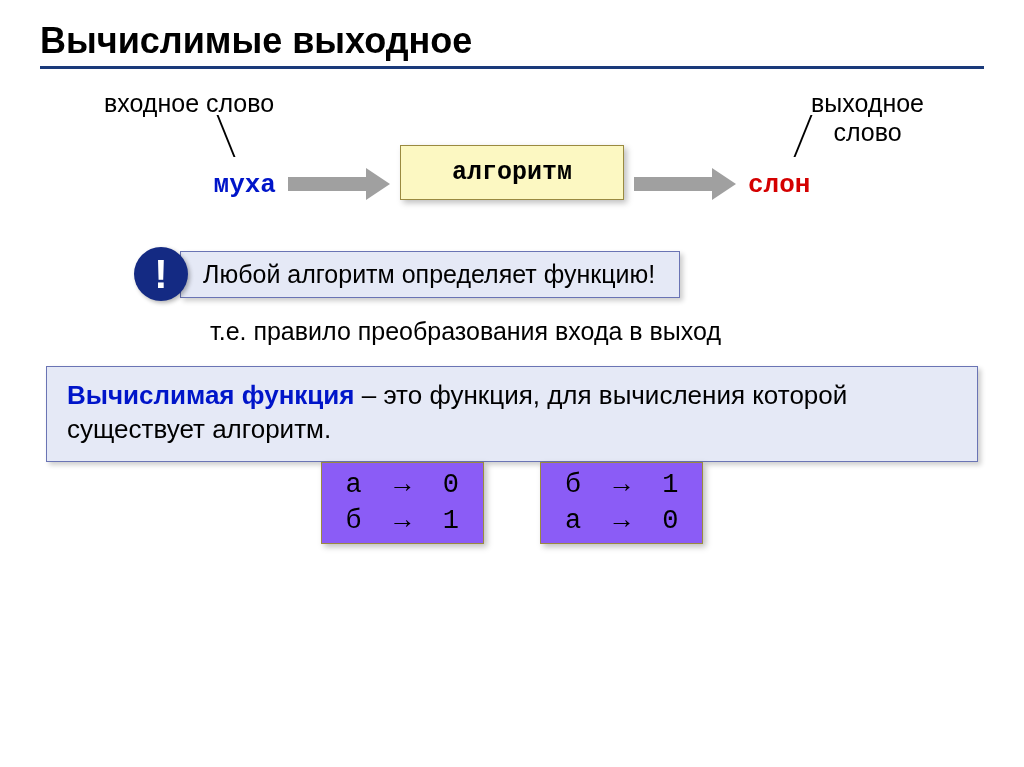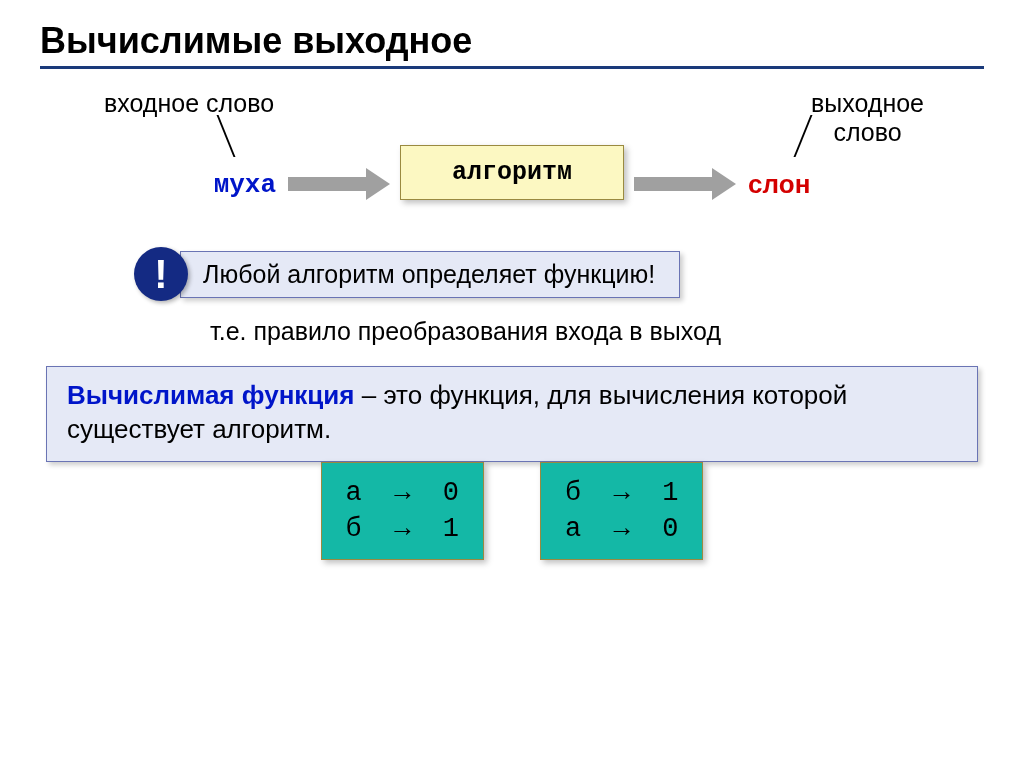--- a/index.html
+++ b/index.html
@@ -75,21 +75,21 @@
     gap: 0;
   }
   .input-word {
     font-family: "Courier New", monospace;
     font-weight: bold;
     font-size: 26px;
     color: #0015c9;
     margin-right: 12px;
   }
   .output-word {
-    font-family: Liberation Sans, sans-serif;
+    font-family: Liberation Mono, monospace;
     font-weight: bold;
     font-size: 26px;
     color: #d40000;
     margin-left: 12px;
   }
   .arrow {
     display: inline-flex;
     align-items: center;
   }
   .arrow-shaft {
@@ -161,23 +161,23 @@
   .note {
     font-size: 25px;
     margin: 22px 0 18px 24px;
   }
   .rules-row {
     display: flex;
     justify-content: center;
     gap: 56px;
   }
   .rule-box {
-    background: #14b8a6;
+    background: #8b5cf6;
     border: 1.5px solid #9a8a40;
-    padding: 12px 24px;
+    padding: 4px 24px;
     font-family: "Courier New", monospace;
     font-size: 27px;
     box-shadow: 3px 3px 6px rgba(0,0,0,0.25);
     line-height: 1.35;
   }
   .rule-line { white-space: pre; }
 </style>
 </head>
 <body>
 

